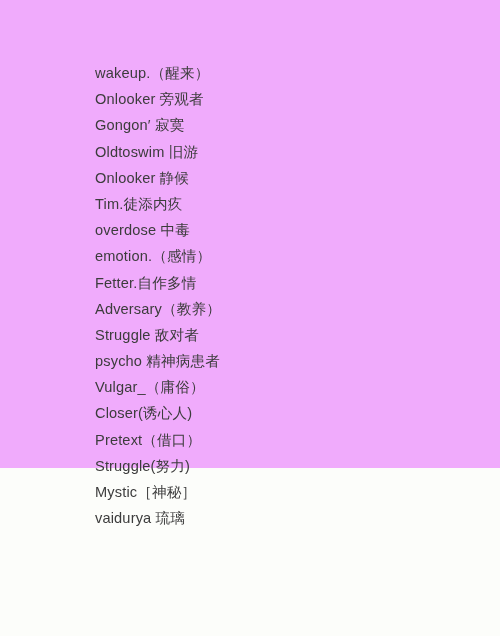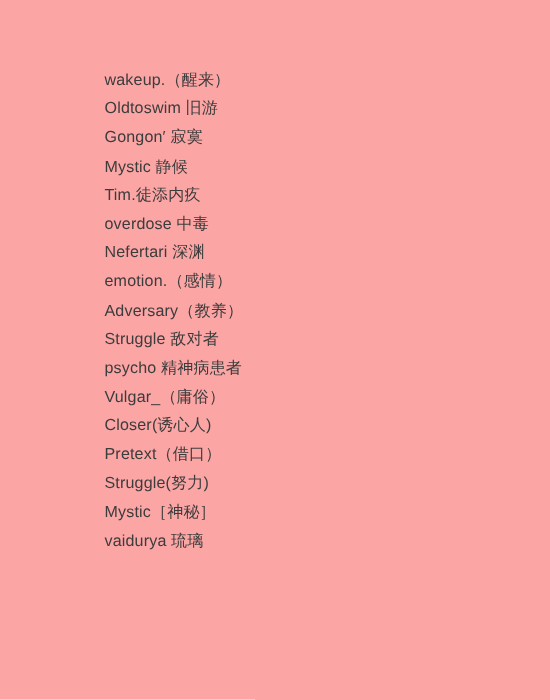--- a/index.html
+++ b/index.html
@@ -10,22 +10,22 @@
   body {
     width: 500px;
     height: 636px;
     background: #fcfdfa;
     font-family: "Liberation Sans", "DejaVu Sans", sans-serif;
     overflow: hidden;
   }
   #page {
     position: relative;
     width: 500px;
-    height: 636px;
-    background: #fca5a5;
+    height: 468px;
+    background: #f0abfc;
     box-sizing: border-box;
   }
   #word-list {
     position: absolute;
     left: 95px;
     top: 60px;
     width: 380px;
     margin: 0;
     padding: 0;
     list-style: none;
@@ -41,27 +41,28 @@
     font-weight: 400;
     -webkit-font-smoothing: antialiased;
   }
 </style>
 </head>
 <body>
 
 <div id="page">
   <ul id="word-list">
       <li class="entry">wakeup.（醒来）</li>
+      <li class="entry">Onlooker 旁观者</li>
+      <li class="entry">Gongon′ 寂寞</li>
       <li class="entry">Oldtoswim 旧游</li>
-      <li class="entry">Gongon′ 寂寞</li>
-      <li class="entry">Mystic 静候</li>
+      <li class="entry">Onlooker 静候</li>
       <li class="entry">Tim.徒添内疚</li>
       <li class="entry">overdose 中毒</li>
-      <li class="entry">Nefertari 深渊</li>
       <li class="entry">emotion.（感情）</li>
+      <li class="entry">Fetter.自作多情</li>
       <li class="entry">Adversary（教养）</li>
       <li class="entry">Struggle 敌对者</li>
       <li class="entry">psycho 精神病患者</li>
       <li class="entry">Vulgar_（庸俗）</li>
       <li class="entry">Closer(诱心人)</li>
       <li class="entry">Pretext（借口）</li>
       <li class="entry">Struggle(努力)</li>
       <li class="entry">Mystic［神秘］</li>
       <li class="entry">vaidurya 琉璃</li>
     </ul>

